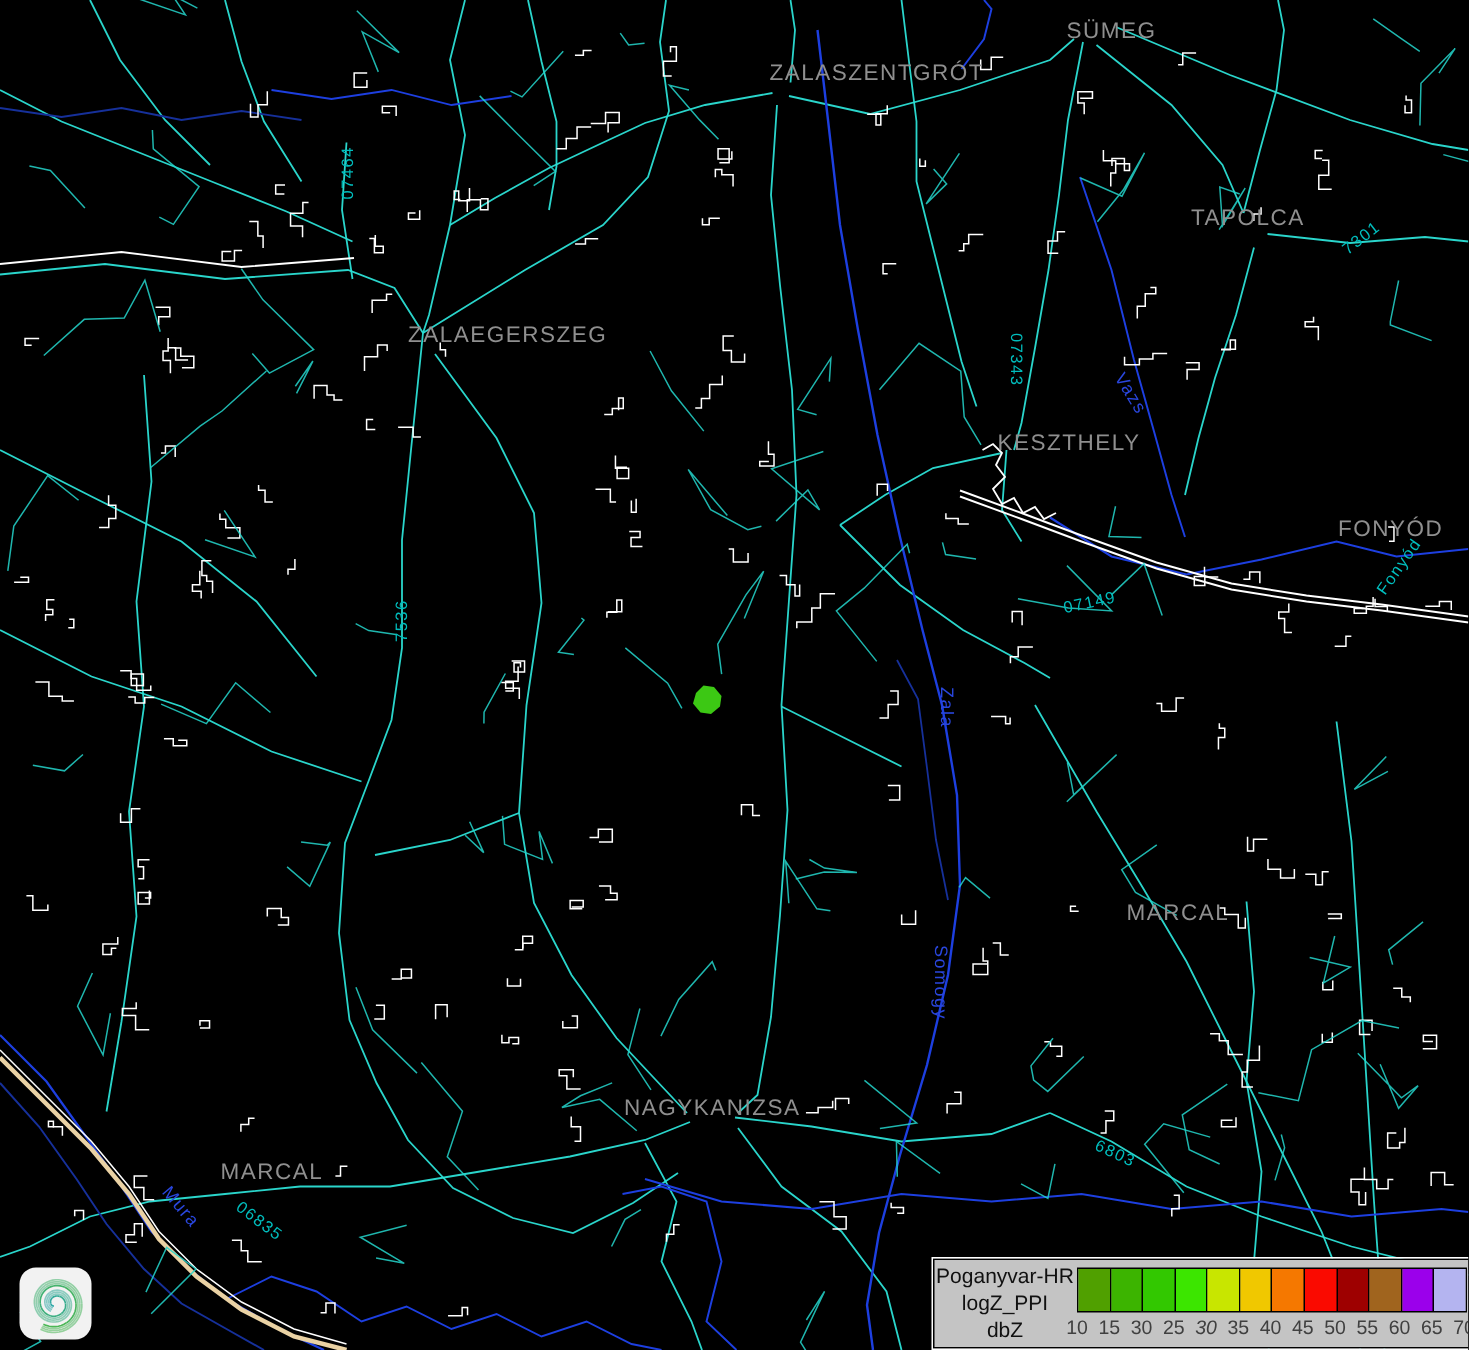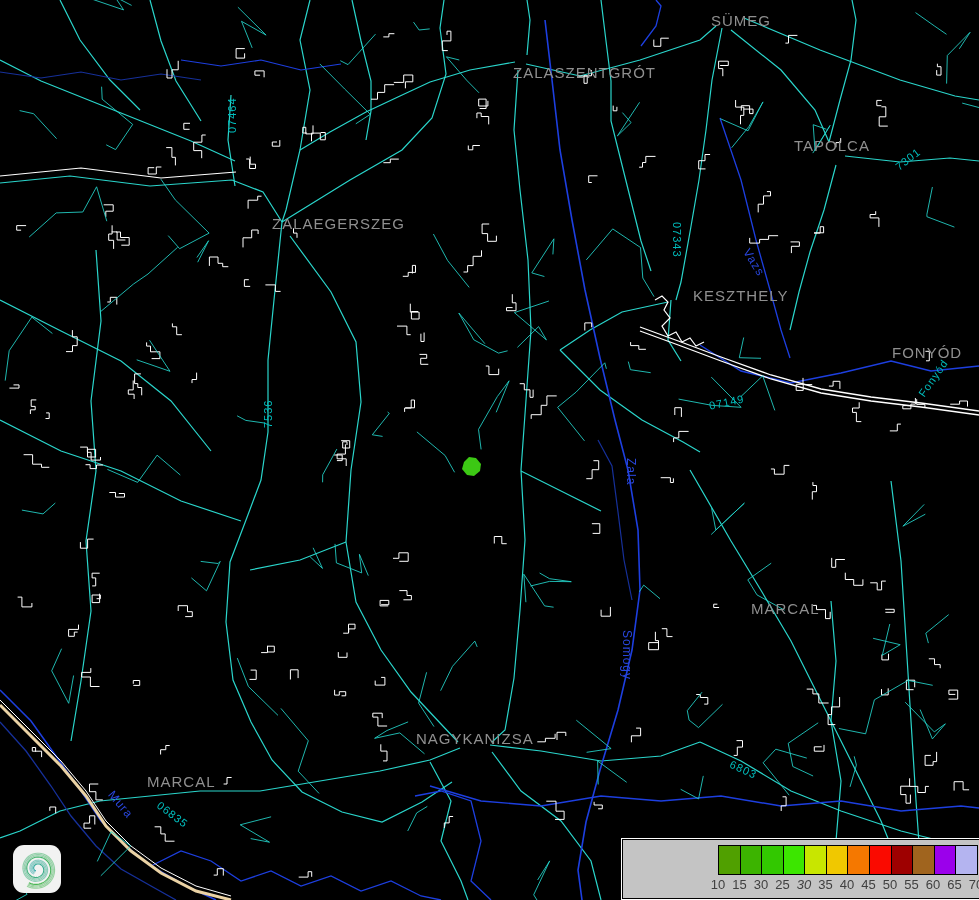--- a/index.html
+++ b/index.html
@@ -334,44 +334,49 @@
         <polyline points="479.0,92.8 466.5,80.1 446.4,56.8 459.3,60.0"></polyline>
         <polyline points="149.5,340.2 170.0,371.3 136.7,359.8"></polyline>
       </g>
     <g id="echo-group">
         <polygon points="464,462 469,457 476,458 481,464 480,471 474,476 467,475 462,469" fill="#3cc814"></polygon>
       </g>
   </svg>
 
   <div id="labels">
       <span class="city-label" style="left: 711px; top: 12px;">SÜMEG</span>
-      <span class="city-label" style="left: 513px; top: 64px; text-align: center;">ZALASZENTGRÓT</span>
+      <span class="city-label" style="left: 513px; top: 40px; text-align: center;">ZALASZENTGRÓT</span>
       <span class="city-label" style="left: 794px; top: 137px;">TAPOLCA</span>
       <span class="city-label" style="left: 272px; top: 215px;">ZALAEGERSZEG</span>
-      <span class="city-label" style="left: 665px; top: 287px; margin-left: 28px;">KESZTHELY</span>
+      <span class="city-label" style="left: 665px; top: 287px;">KESZTHELY</span>
       <span class="city-label" style="left: 892px; top: 344px;">FONYÓD</span>
       <span class="city-label" style="left: 751px; top: 600px;">MARCAL</span>
       <span class="city-label" style="left: 416px; top: 730px;">NAGYKANIZSA</span>
       <span class="city-label" style="left: 147px; top: 773px;">MARCAL</span>
       <span class="road-label" style="left: 226px; top: 133px; transform: rotate(-90deg);">07464</span>
       <span class="road-label" style="left: 262px; top: 428px; transform: rotate(-90deg);">7536</span>
       <span class="road-label" style="left: 683px; top: 222px; transform: rotate(90deg);">07343</span>
       <span class="road-label" style="left: 893px; top: 163px; transform: rotate(-38deg);">7301</span>
       <span class="road-label" style="left: 708px; top: 400px; transform: rotate(-12deg);">07149</span>
       <span class="road-label" style="left: 916px; top: 392px; transform: rotate(-55deg);">Fonyód</span>
       <span class="road-label" style="left: 162px; top: 799px; transform: rotate(37deg);">06835</span>
       <span class="road-label" style="left: 733px; top: 758px; transform: rotate(25deg);">6803</span>
       <span class="river-label" style="left: 638px; top: 458px; transform: rotate(90deg);">Zala</span>
       <span class="river-label" style="left: 634px; top: 630px; transform: rotate(90deg);">Somogy</span>
       <span class="river-label" style="left: 752px; top: 246px; transform: rotate(58deg);">Vazs</span>
       <span class="river-label" style="left: 116px; top: 788px; transform: rotate(50deg);">Mura</span>
     </div>
 
 
   <div class="legend">
+    <div class="legend-text">
+      <div>Poganyvar-HR</div>
+      <div>logZ_PPI</div>
+      <div>dbZ</div>
+    </div>
     <div class="colorbar" id="colorbar">
         <div class="cell" style="background: rgb(80, 160, 0);"></div>
         <div class="cell" style="background: rgb(60, 180, 0);"></div>
         <div class="cell" style="background: rgb(50, 200, 0);"></div>
         <div class="cell" style="background: rgb(60, 230, 0);"></div>
         <div class="cell" style="background: rgb(200, 230, 0);"></div>
         <div class="cell" style="background: rgb(240, 200, 0);"></div>
         <div class="cell" style="background: rgb(245, 120, 0);"></div>
         <div class="cell" style="background: rgb(250, 10, 0);"></div>
         <div class="cell" style="background: rgb(158, 0, 0);"></div>

